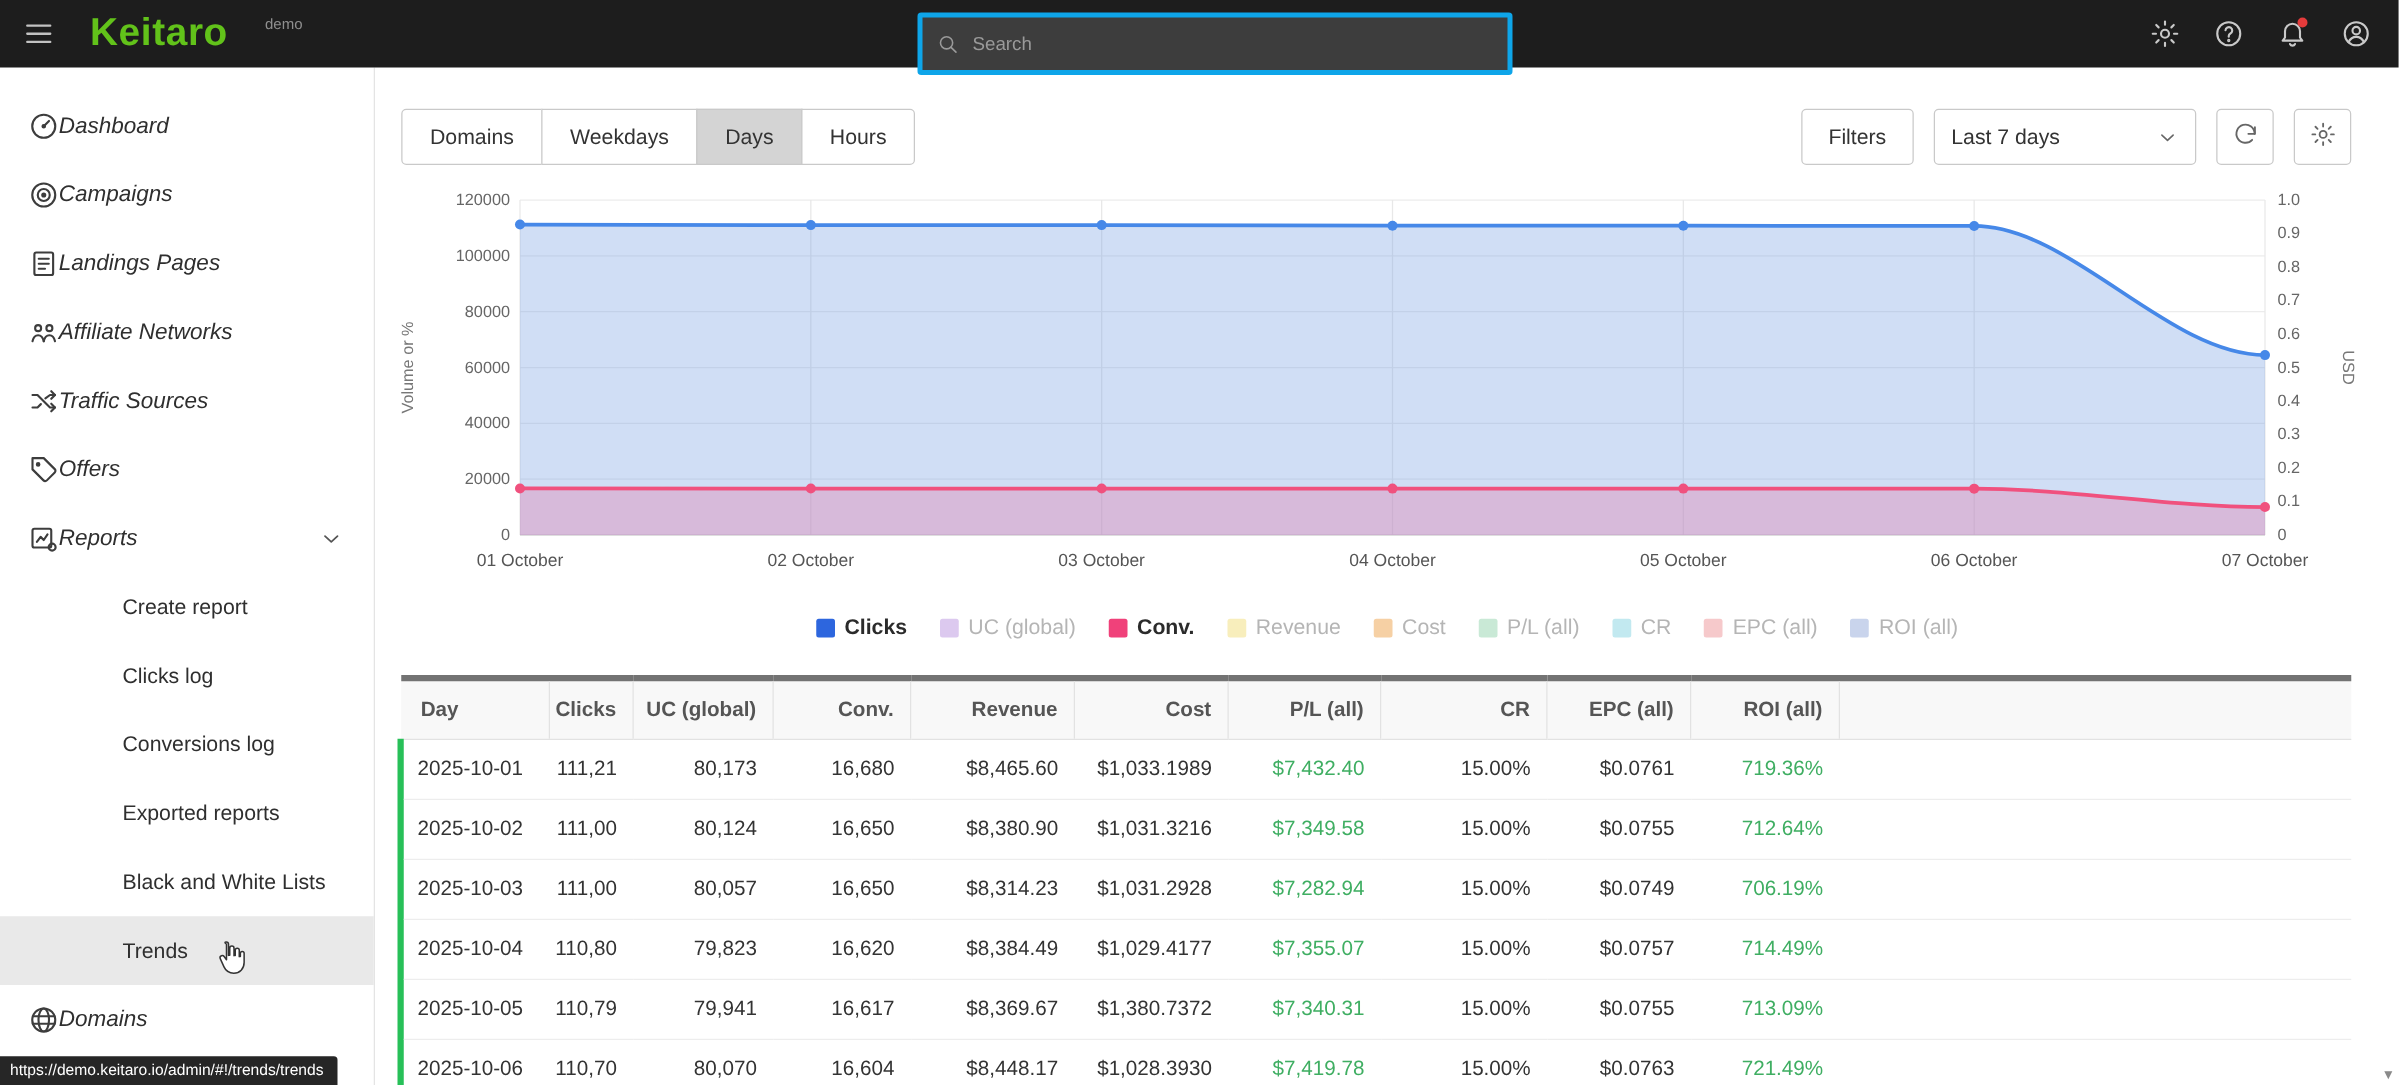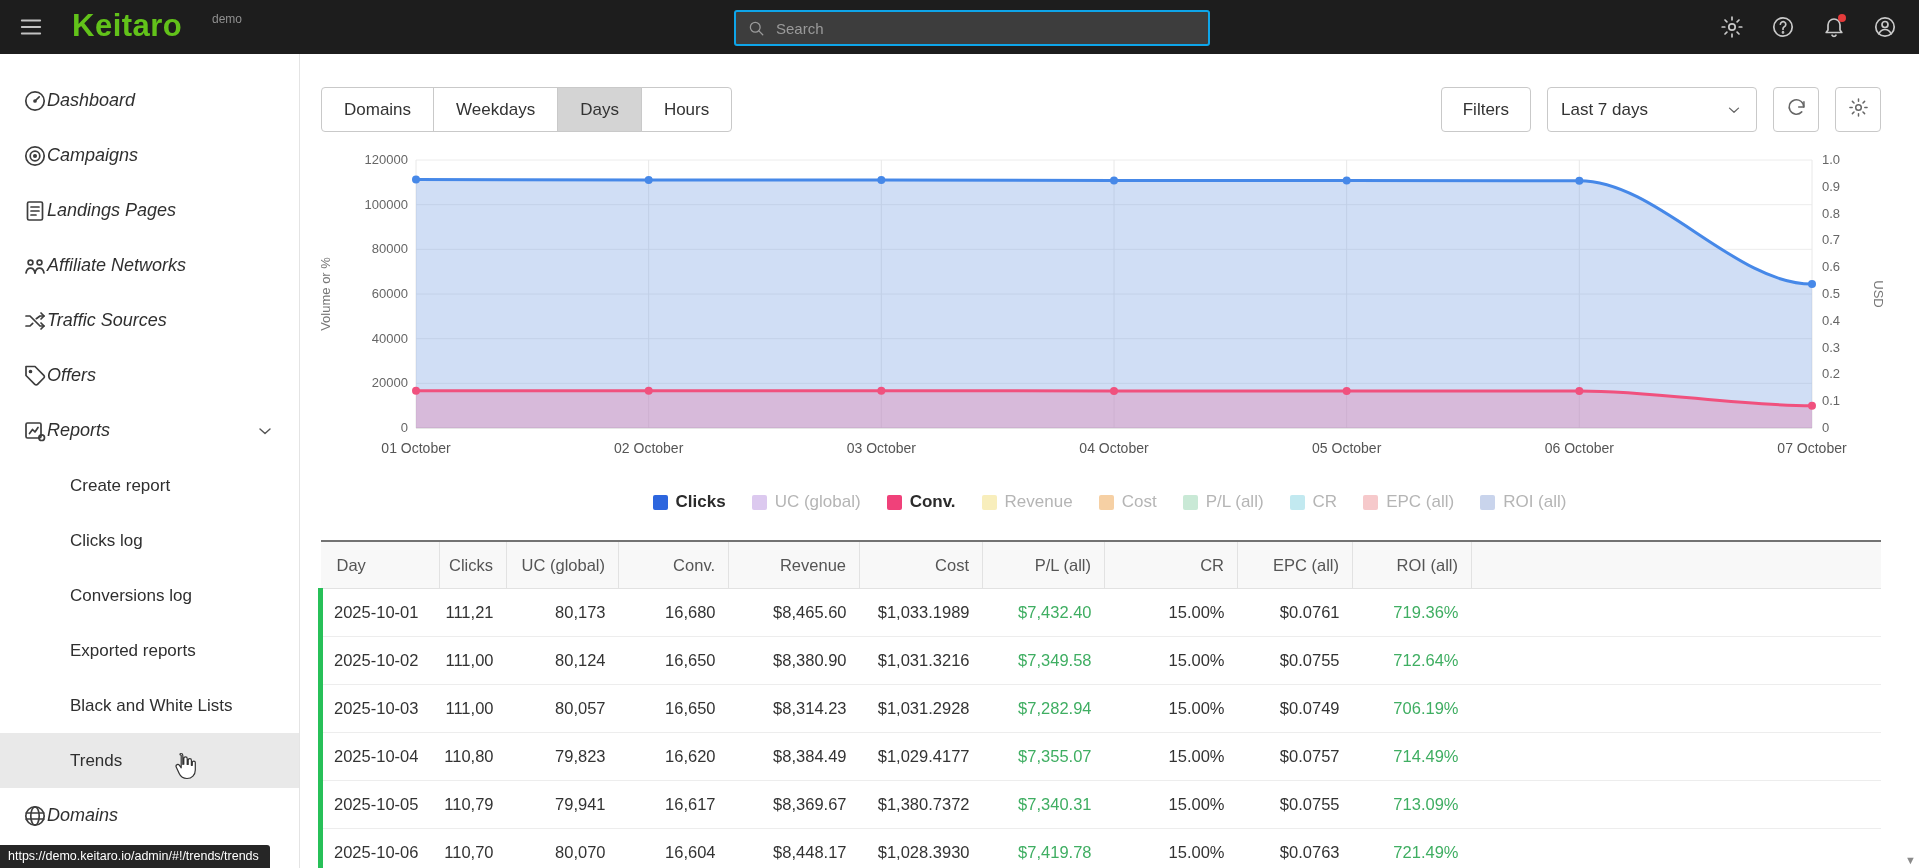--- a/index.html
+++ b/index.html
@@ -5,38 +5,38 @@
   html,body{margin:0;padding:0;}
   body{width:1919px;height:868px;overflow:hidden;position:relative;background:#fff;
        font-family:"Liberation Sans", sans-serif;color:#333;}
   svg.si{fill:none;stroke:currentColor;stroke-width:1.7;stroke-linecap:round;stroke-linejoin:round;}
 
   
   .topbar{position:absolute;top:0;left:0;right:0;height:54px;background:#1d1d1d;z-index:10;}
   .hamburger{position:absolute;left:18px;top:14px;width:26px;height:26px;color:#c2c2c2;cursor:pointer;}
   .logo{position:absolute;left:72px;top:8px;font-size:31px;font-weight:bold;color:#62c21a;letter-spacing:.5px;}
   .logo-badge{position:absolute;left:212px;top:12px;font-size:12px;color:#8f8f8f;}
-  .searchbox{position:absolute;left:734px;top:10px;width:476px;height:36px;background:#3d3d3d;
-             border:2px solid #0ea5e9;border-radius:3px;display:flex;align-items:center;box-sizing:border-box;}
+  .searchbox{position:absolute;left:734px;top:10px;width:476px;height:50px;background:#3d3d3d;
+             border:4px solid #0ea5e9;border-radius:3px;display:flex;align-items:center;box-sizing:border-box;}
   .searchbox .mag{color:#9a9a9a;margin:0 9px 0 11px;width:18px;height:18px;}
   .searchbox input{flex:1;background:transparent;border:none;outline:none;color:#ddd;font-size:15px;
                    font-family:"Liberation Sans",sans-serif;}
   .searchbox input::placeholder{color:#9a9a9a;}
   .top-icons{position:absolute;right:22px;top:0;height:54px;display:flex;align-items:center;gap:27px;color:#c9c9c9;}
   .top-icons .tico{width:24px;height:24px;position:relative;cursor:pointer;}
   .bell-dot{position:absolute;top:-1px;right:0;width:8px;height:8px;border-radius:50%;background:#e43b3b;}
 
   
   .sidebar{position:absolute;top:54px;left:0;bottom:0;width:300px;background:#fff;
            border-right:1px solid #e4e4e4;box-sizing:border-box;padding-top:19px;z-index:5;}
   .nav-item{height:55px;display:flex;align-items:center;padding-left:23px;font-size:18px;
             color:#2f2f2f;position:relative;cursor:pointer;font-style:italic;}
   .nav-item .nico{width:24px;height:24px;color:#3d3d3d;flex:0 0 24px;}
   .nav-item .chev{position:absolute;right:24px;width:20px;height:20px;color:#555;}
-  .sub-item{height:55px;display:flex;align-items:center;padding-left:70px;font-size:17px;color:#2f2f2f;cursor:pointer;}
+  .sub-item{height:55px;display:flex;align-items:center;padding-left:98px;font-size:17px;color:#2f2f2f;cursor:pointer;}
   .sub-item.active{background:#e9e9e9;}
 
   
   .main{position:absolute;left:300px;top:54px;right:0;bottom:0;background:#fff;}
   .toolbar{position:absolute;top:33px;left:21px;right:38px;height:45px;display:flex;align-items:center;}
   .tab{height:45px;padding:0 22px;background:#fff;border:1px solid #c9c9c9;font-size:17px;color:#333;
        font-family:"Liberation Sans",sans-serif;cursor:pointer;margin-right:-1px;box-sizing:border-box;}
   .tab:first-child{border-radius:4px 0 0 4px;}
   .tab.last{border-radius:0 4px 4px 0;}
   .tab.active{background:#d4d4d4;}
@@ -58,22 +58,22 @@
   .axtitle{font-size:13px;fill:#777;}
 
   .legend{position:absolute;top:433px;left:0;right:0;display:flex;justify-content:center;gap:26px;
           align-items:center;height:30px;}
   .legend-item{display:flex;align-items:center;gap:8px;font-size:17px;color:#b5b5b5;cursor:pointer;}
   .legend-item.active{color:#2b2b2b;font-weight:bold;}
   .legend-item .sw{width:15px;height:15px;border-radius:2px;display:inline-block;}
 
   .tablewrap{position:absolute;top:486px;left:18px;right:38px;}
   table{width:100%;border-collapse:collapse;table-layout:fixed;font-size:16.5px;}
-  thead th{height:44px;background:#f8f8f8;border-top:2px solid #737373;border-bottom:1px solid #e2e2e2;
-           color:#555;font-weight:normal;}
+  thead th{height:44px;background:#f8f8f8;border-top:5px solid #737373;border-bottom:1px solid #e2e2e2;
+           color:#555;font-weight:bold;}
   thead th + th{border-left:1px solid #e2e2e2;}
   tbody td{height:45px;border-bottom:1px solid #ededed;color:#333;}
   .c-day{text-align:left;padding-left:16px;}
   .c-num{text-align:right;padding-right:13px;}
   td.bar{border-left:5px solid #27c058;padding-left:11px;}
   td.green{color:#3fae62;}
 
   
   .statusbar{position:absolute;left:0;bottom:0;background:#262626;color:#fff;font-size:12.5px;
              padding:4px 11px 5px 8px;border-top-right-radius:3px;z-index:30;white-space:nowrap;}

